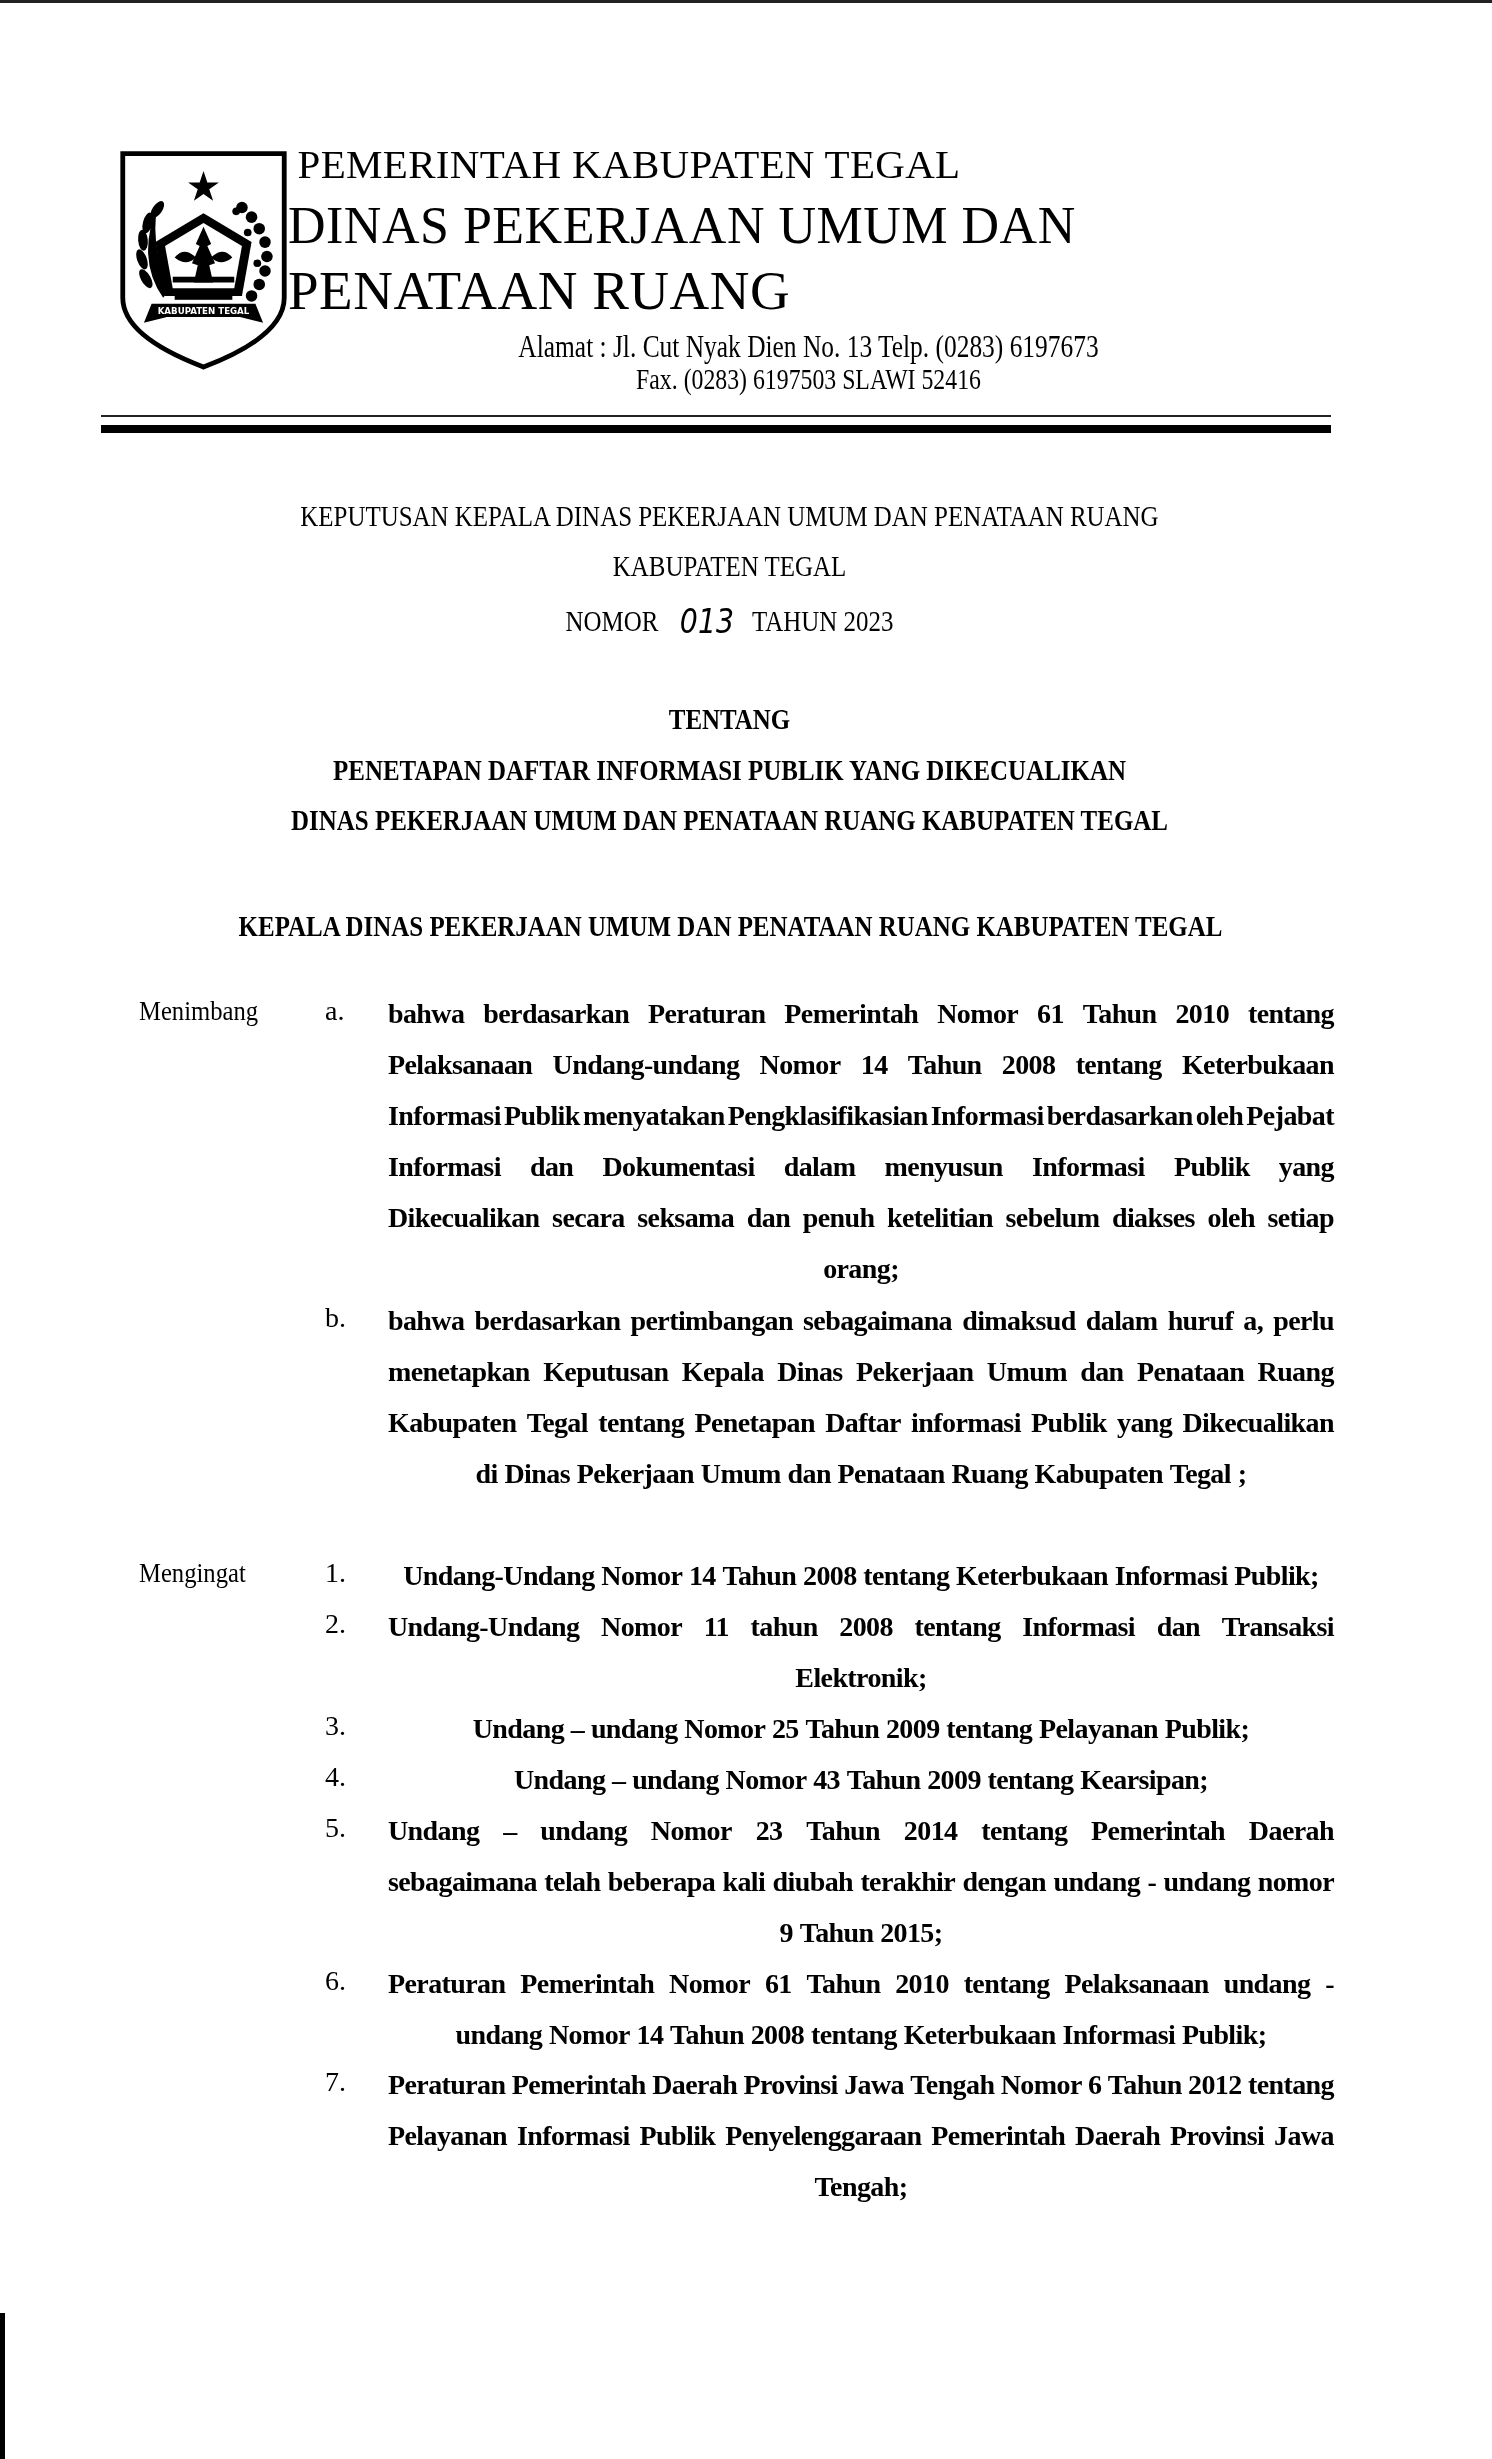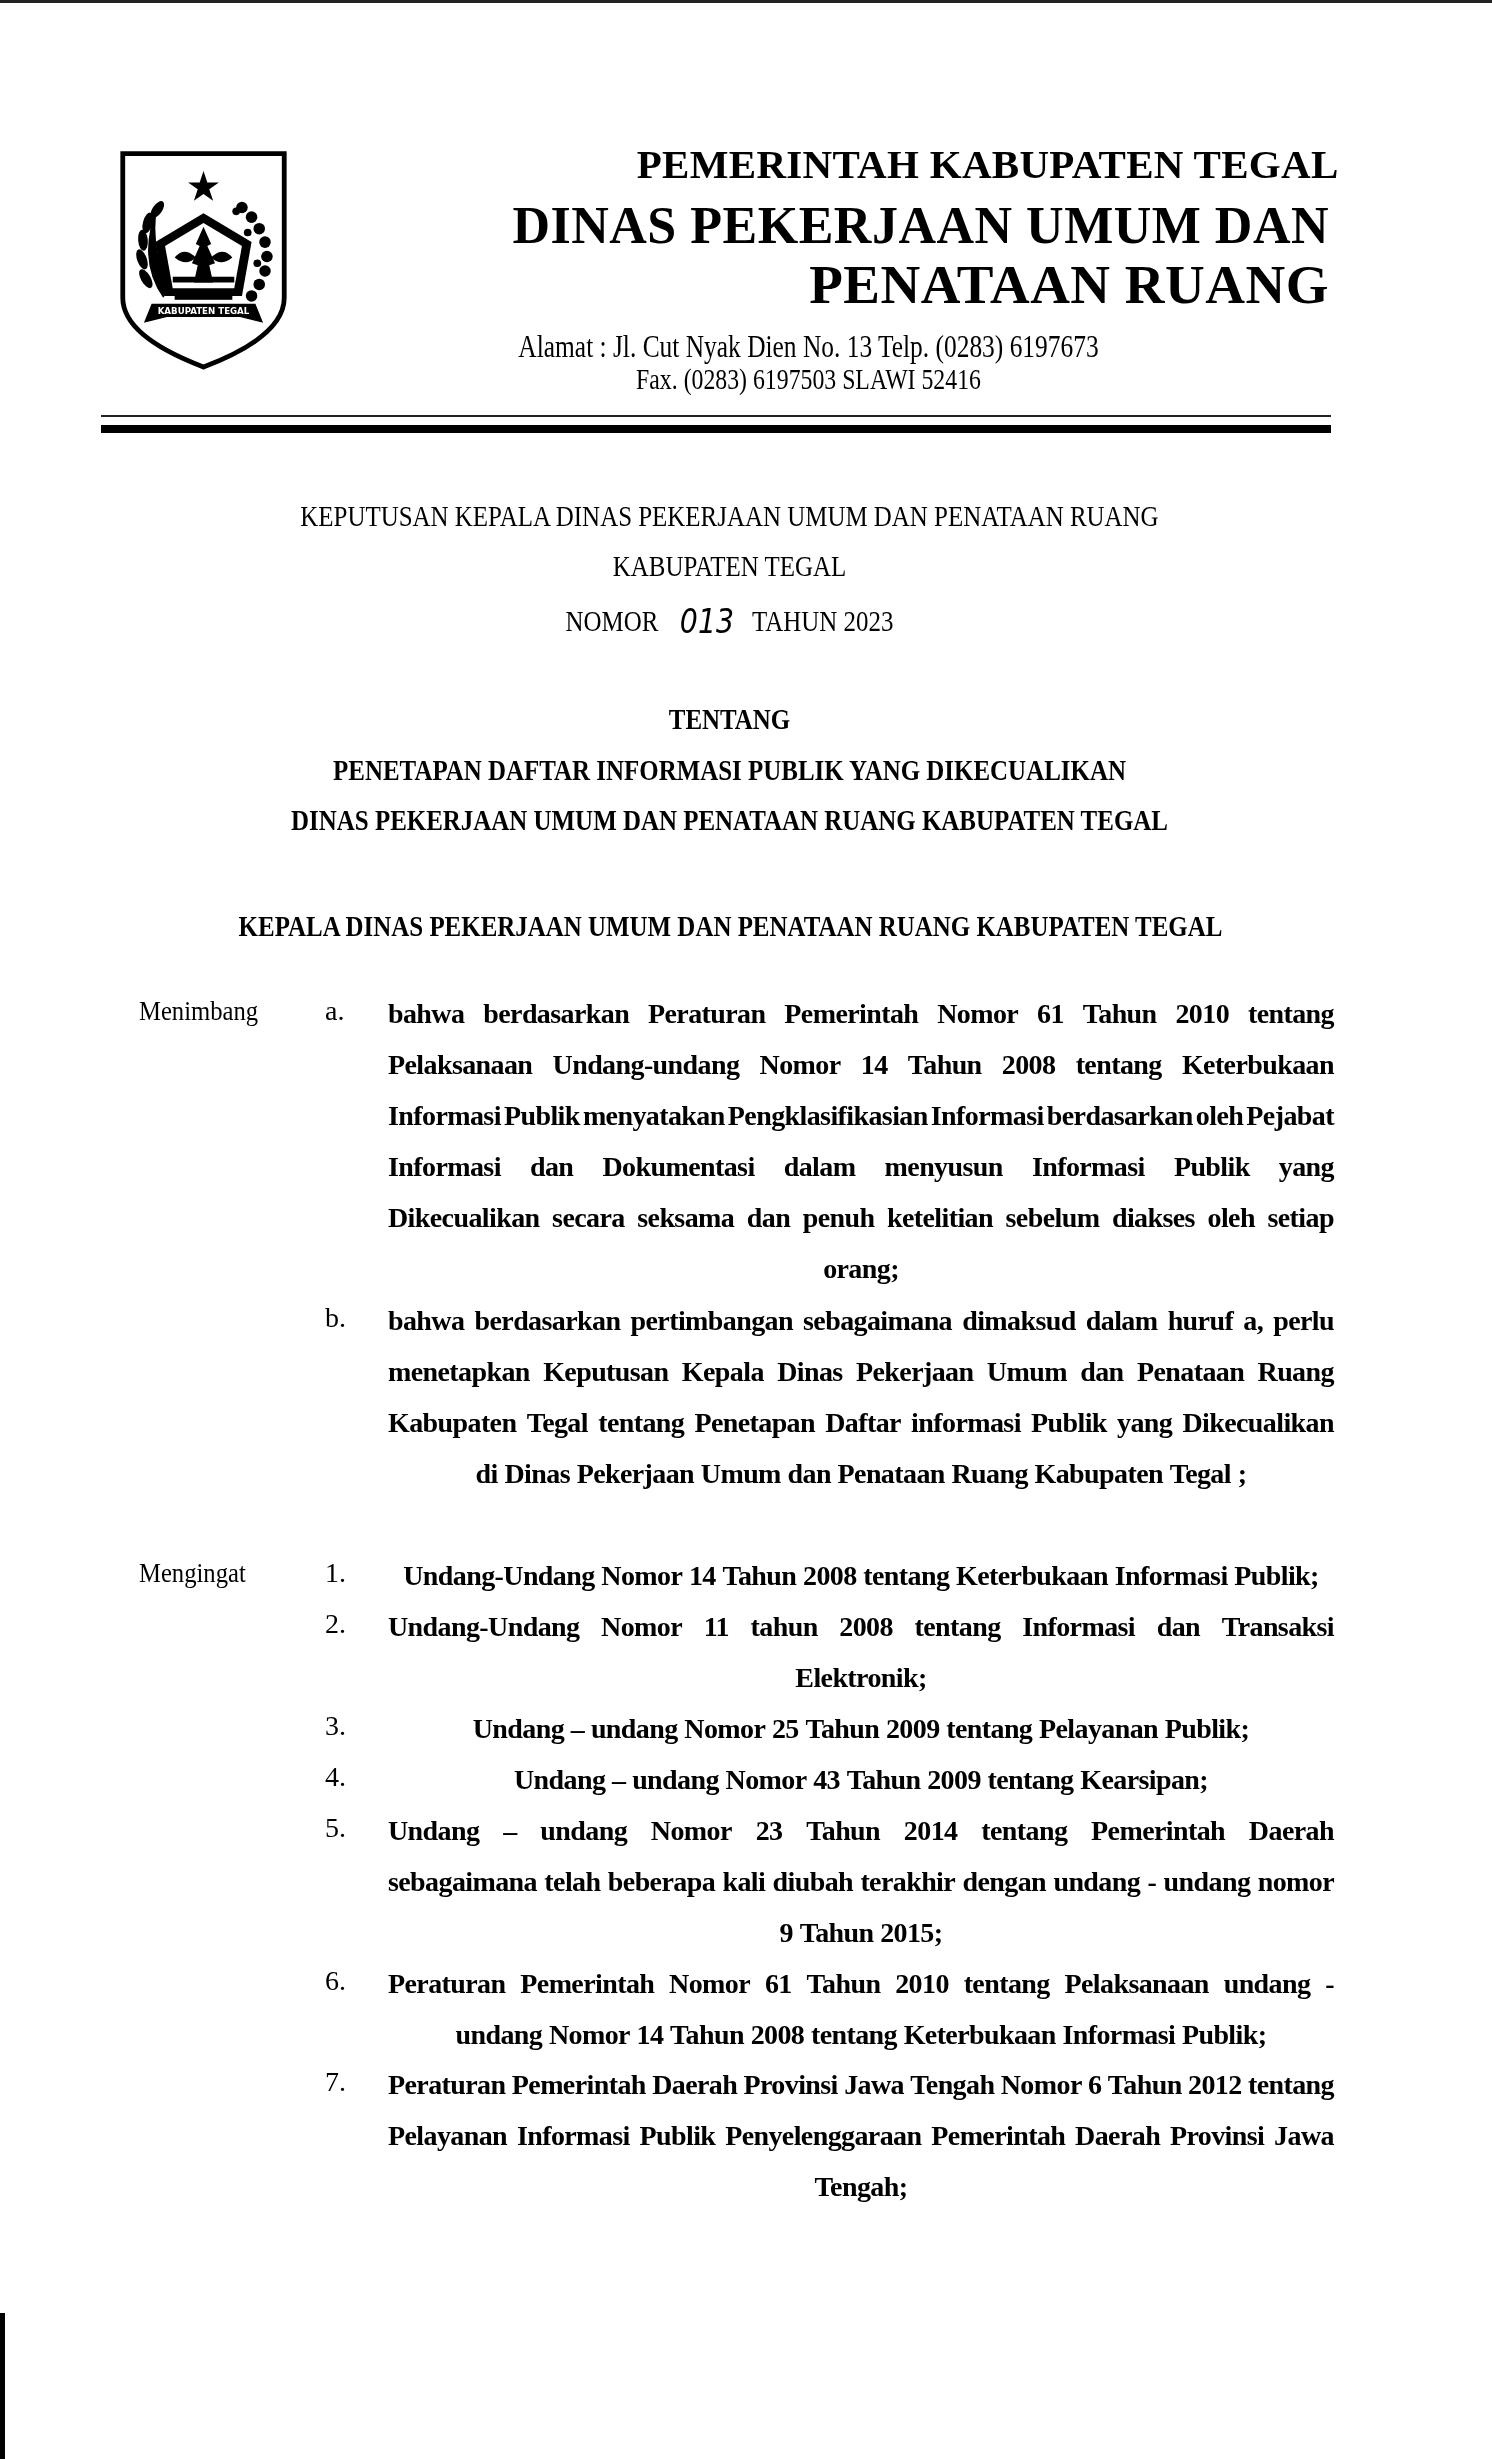--- a/index.html
+++ b/index.html
@@ -4,24 +4,24 @@
 <style>
   html, body { margin:0; padding:0; background:#ffffff; }
   body { width:1493px; height:2459px; position:relative; overflow:hidden;
          font-family:"Liberation Serif", "DejaVu Serif", serif; color:#000; }
   .abs { position:absolute; }
   .top-edge { left:0; top:0; width:1493px; height:2.9px; background:#222; }
   .left-bar { left:0; top:2313px; width:4.8px; height:146px; background:#000; }
 
   .logo { left:117px; top:144px; width:173px; height:227px; }
 
-  .kop-line { left:288px; width:1041px; text-align:right; font-weight:bold; white-space:nowrap; }
+  .kop-line { left:288px; width:1041px; text-align:left; font-weight:normal; white-space:nowrap; }
   .kop-1 { top:140px; font-size:41px; letter-spacing:0.3px; padding-left:9.6px; }
   .kop-2 { top:196px; font-size:52px; letter-spacing:0.5px; }
-  .kop-3 { top:253px; font-size:55px; letter-spacing:0.5px; }
+  .kop-3 { top:259px; font-size:55px; letter-spacing:0.5px; }
   .kop-addr { left:288px; width:1041px; text-align:center; white-space:nowrap;
               font-size:31px; transform:scaleX(0.82); transform-origin:center; }
   .kop-addr-1 { top:329px; }
   .kop-addr-2 { top:363px; font-size:29px; }
 
   .rule-thin { left:101px; top:415px; width:1230px; height:1.9px; background:#222; }
   .rule-thick { left:101px; top:425px; width:1230px; height:7.7px; background:#000; }
 
   .center-line { left:134px; width:1191px; text-align:center; white-space:nowrap; font-size:29px;
                  transform:scaleX(0.86); transform-origin:center; }

